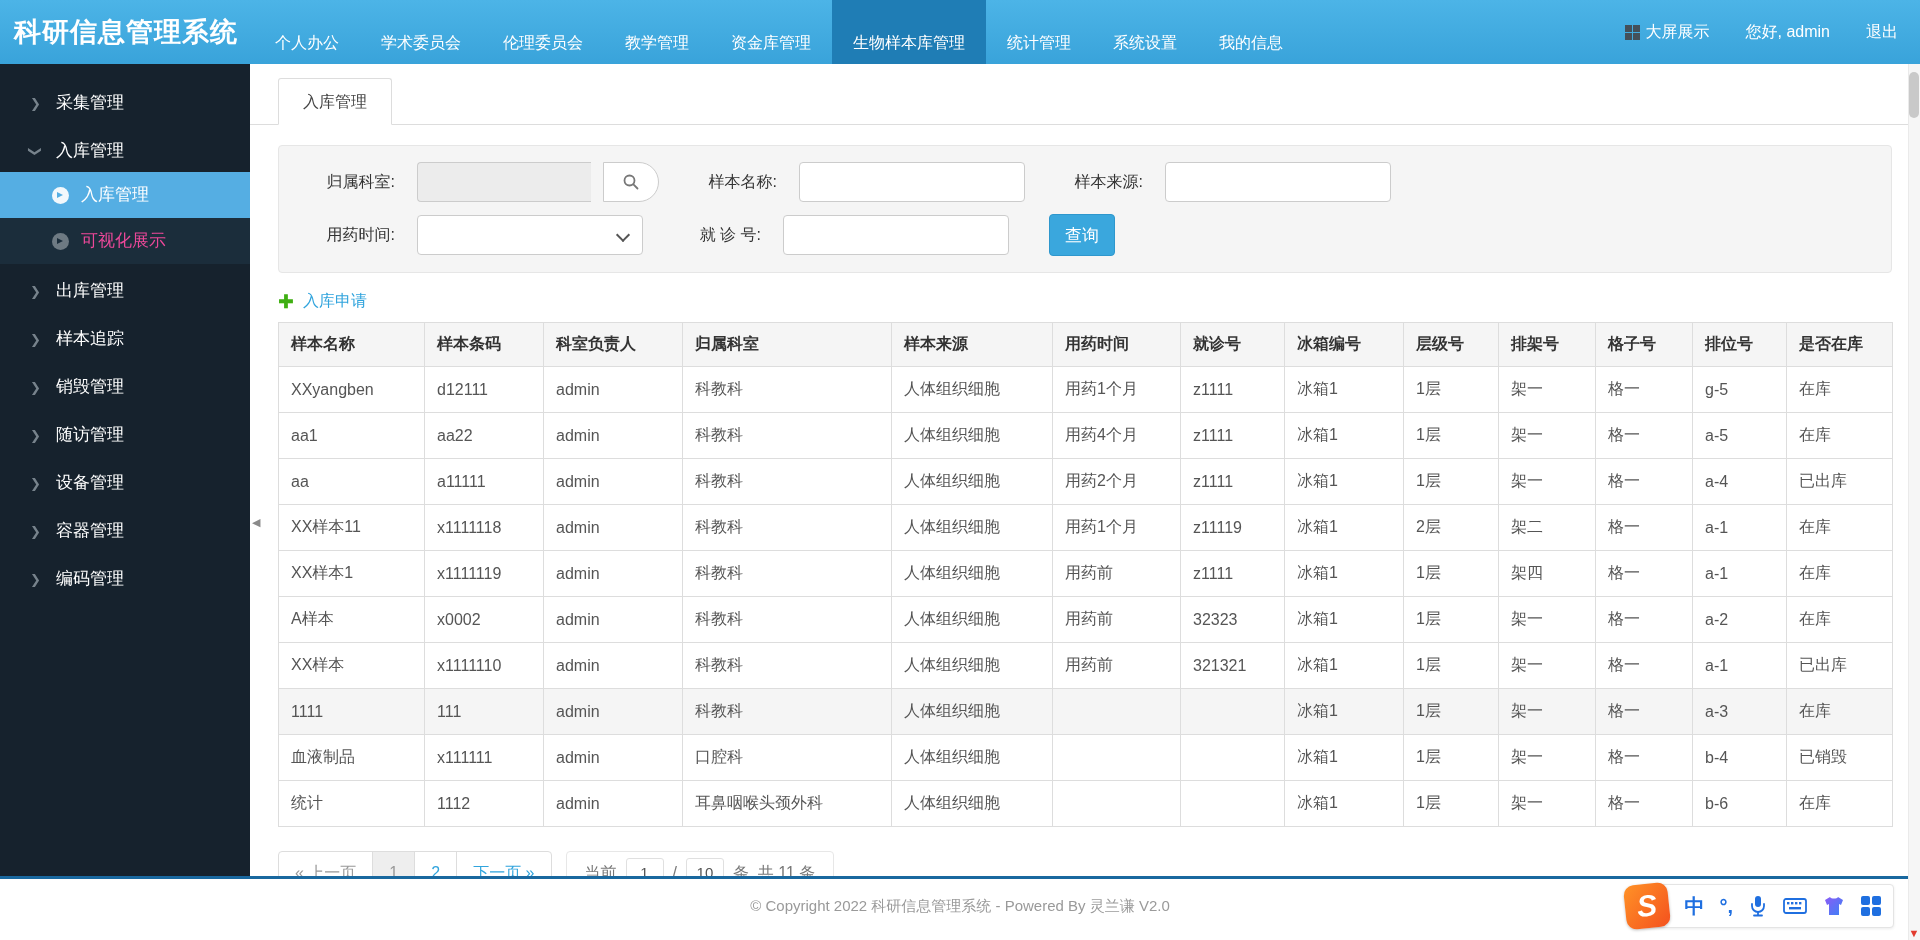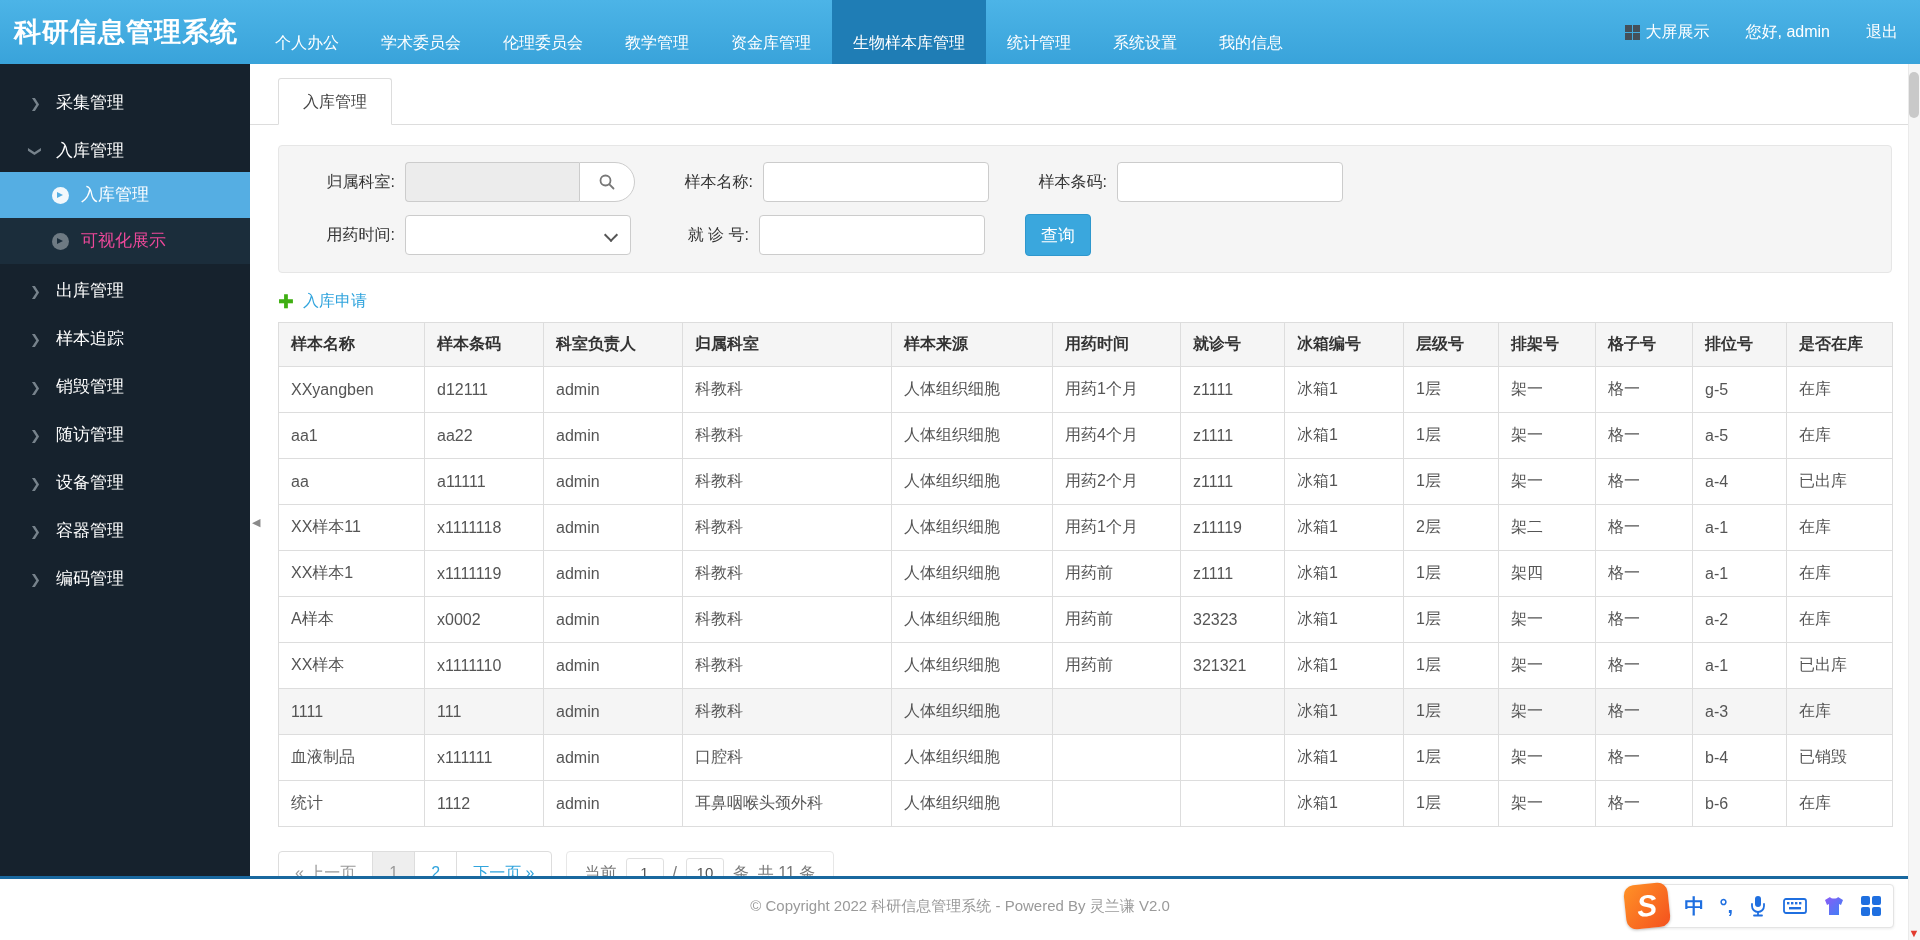--- a/index.html
+++ b/index.html
@@ -35,21 +35,21 @@
   .content { flex:1; background:#fff; overflow:hidden; }
 
   
   .tabbar { margin-top:14px; padding-left:28px; border-bottom:1px solid #ddd; height:47px; }
   .tab { display:inline-block; height:47px; line-height:46px; padding:0 24px; background:#fff; border:1px solid #ddd; border-bottom:1px solid #fff; border-radius:3px 3px 0 0; margin-bottom:-1px; font-size:16px; color:#444; cursor:pointer; }
 
   
   .form-panel { margin:20px 28px 0; background:#f5f5f5; border:1px solid #e6e6e6; border-radius:4px; padding:16px 20px 16px 18px; }
   .form-row { display:flex; align-items:center; }
   .form-row + .form-row { margin-top:12px; }
-  .f-group { display:flex; align-items:center; margin-right:20px; }
+  .f-group { display:flex; align-items:center; margin-right:20px;gap:12px; }
   .f-label { width:108px; text-align:right; font-size:16px; color:#333; padding-right:10px; white-space:pre; }
   .f-input { width:226px; height:40px; border:1px solid #ccc; border-radius:4px; background:#fff; font-size:15px; padding:0 10px; outline:none; }
   .combo .f-input { width:174px; background:#ececec; border-radius:4px 0 0 4px; border-right:none; }
   .search-btn { width:56px; height:40px; background:#fff; border:1px solid #ccc; border-radius:0 20px 20px 0; display:flex; align-items:center; justify-content:center; cursor:pointer; }
   .select-box { width:226px; height:40px; border:1px solid #ccc; border-radius:4px; background:#fff; position:relative; cursor:pointer; }
   .select-box:after { content:""; position:absolute; right:14px; top:14px; width:8px; height:8px; border-right:2px solid #555; border-bottom:2px solid #555; transform:rotate(45deg); }
   .query-btn { width:66px; height:42px; margin-left:20px; background:#3aa7dd; border:1px solid #2e97cd; border-radius:4px; color:#fff; font-size:17px; cursor:pointer; }
 
   
   .toolbar { margin:18px 28px 10px; }
@@ -160,21 +160,21 @@
                   <circle cx="7.5" cy="7.5" r="5" fill="none" stroke="#777" stroke-width="1.8"></circle>
                   <line x1="11.4" y1="11.4" x2="15.5" y2="15.5" stroke="#777" stroke-width="1.8" stroke-linecap="round"></line>
                 </svg>
             </button>
           </div>
           <div class="f-group">
             <label class="f-label">样本名称:</label>
             <input class="f-input" value="" style="">
           </div>
           <div class="f-group">
-            <label class="f-label">样本条码:</label>
+            <label class="f-label">样本来源:</label>
             <input class="f-input" value="" style="">
           </div>
         </div>
         <div class="form-row">
           <div class="f-group">
             <label class="f-label">用药时间:</label>
             <div class="select-box"></div>
           </div>
           <div class="f-group">
             <label class="f-label">就 诊 号:</label>

